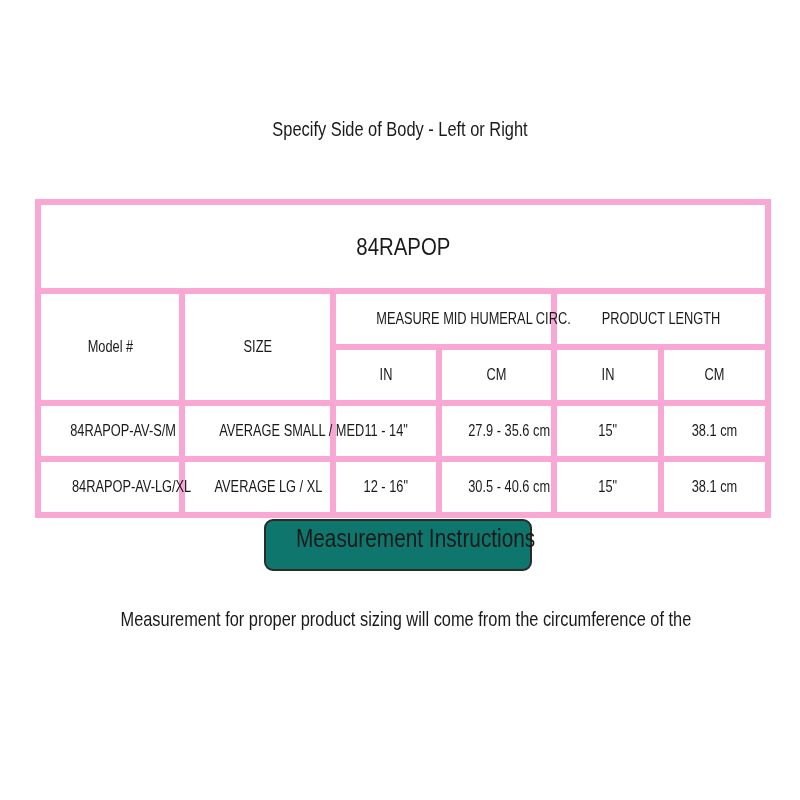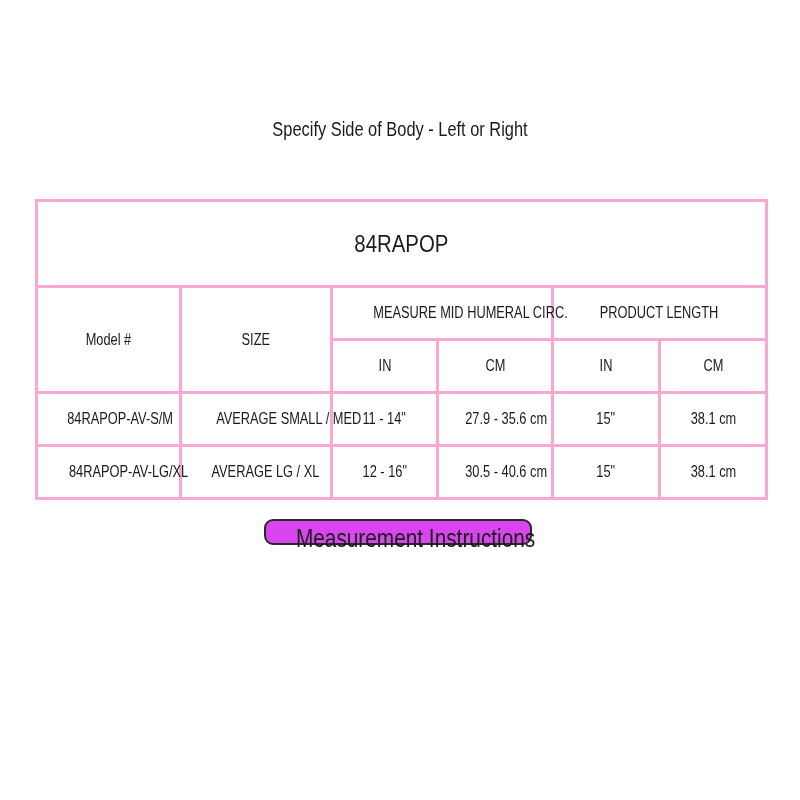--- a/index.html
+++ b/index.html
@@ -2,29 +2,29 @@
 <html><head>
 <meta charset="utf-8">
 <style>
   html, body { margin: 0; padding: 0; background: #ffffff; }
   body { width: 800px; height: 800px; position: relative; overflow: hidden;
          font-family: "Liberation Sans Narrow", "Liberation Sans", sans-serif; color: #1a1a1a; }
   #subtitle { position: absolute; top: 118px; left: 0; width: 800px; text-align: center;
               font-size: 20px; transform: scaleX(0.82); transform-origin: 400px 0; }
   #size-table { position: absolute; left: 35px; top: 199px; border-collapse: collapse;
                 table-layout: fixed; width: 730px; }
-  #size-table td { border: 3px solid #f9a8d4; text-align: center; padding: 16px; font-size: 16px; }
+  #size-table td { border: 6px solid #f9a8d4; text-align: center; padding: 16px; font-size: 16px; }
   #size-table .title-cell { height: 51px; font-size: 24px; }
   #size-table .hdr { height: 51px; }
   #size-table .row { height: 51px; }
   .cond { display: inline-block; transform: scaleX(0.8); white-space: nowrap; }
   .cond-title { display: inline-block; transform: scaleX(0.85); white-space: nowrap; }
-  #instructions-btn { position: absolute; left: 264px; top: 519px; width: 268px; height: 26px;
+  #instructions-btn { position: absolute; left: 264px; top: 519px; width: 268px; height: 52px;
                       border: 2px solid #2a2a2a; border-radius: 9px; box-sizing: border-box;
-                      text-align: center; line-height: 34px; font-size: 26px; background: #d946ef; }
+                      text-align: center; line-height: 34px; font-size: 26px; background: #0f766e; }
   #instructions-text { position: absolute; top: 606px; left: 40px; width: 720px; text-align: center;
                        font-size: 21px; line-height: 26px; }
   .cond-para { display: inline-block; transform: scaleX(0.78); transform-origin: center; white-space: nowrap; }
 </style>
 </head>
 <body>
 
 <div id="subtitle">Specify Side of Body - Left or Right</div>
 
 <table id="size-table">
@@ -71,13 +71,14 @@
     <td><span class="cond">38.1 cm</span></td>
   </tr>
 </tbody>
   </table>
 
 <div id="instructions-btn">
   <span class="cond">Measurement Instructions</span>
 </div>
 
 <div id="instructions-text">
+  <div><span class="cond-para">Measurement for proper product sizing will come from the circumference of the</span></div>
 </div>
 
 </body></html>

